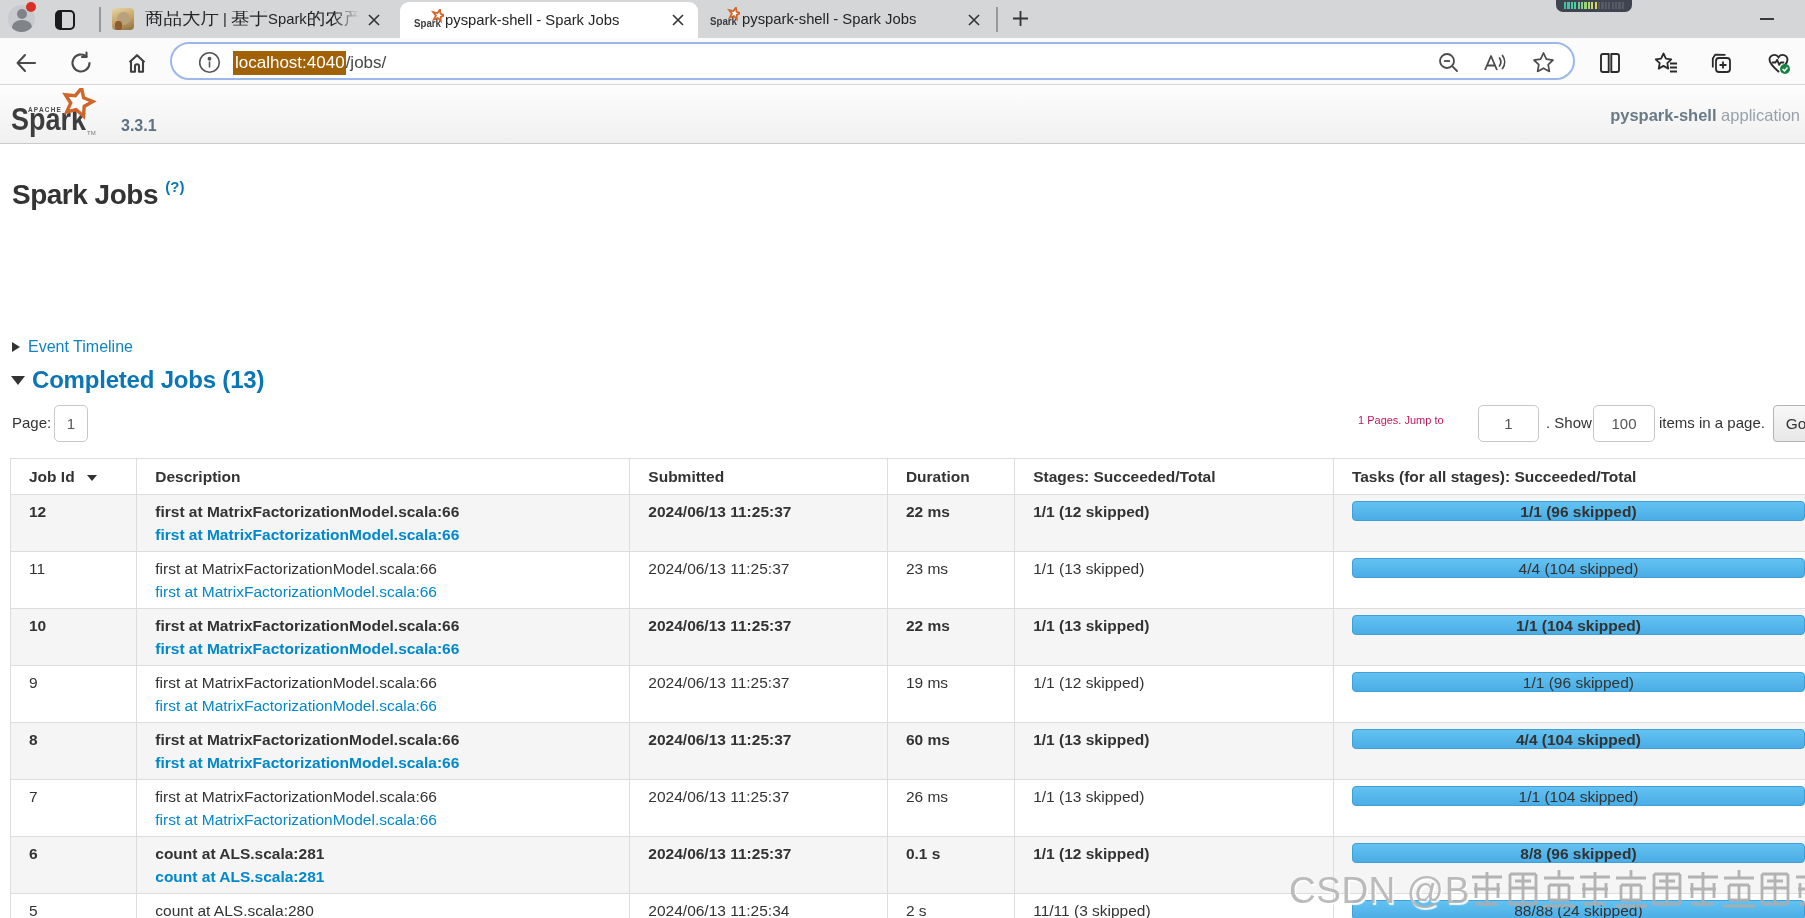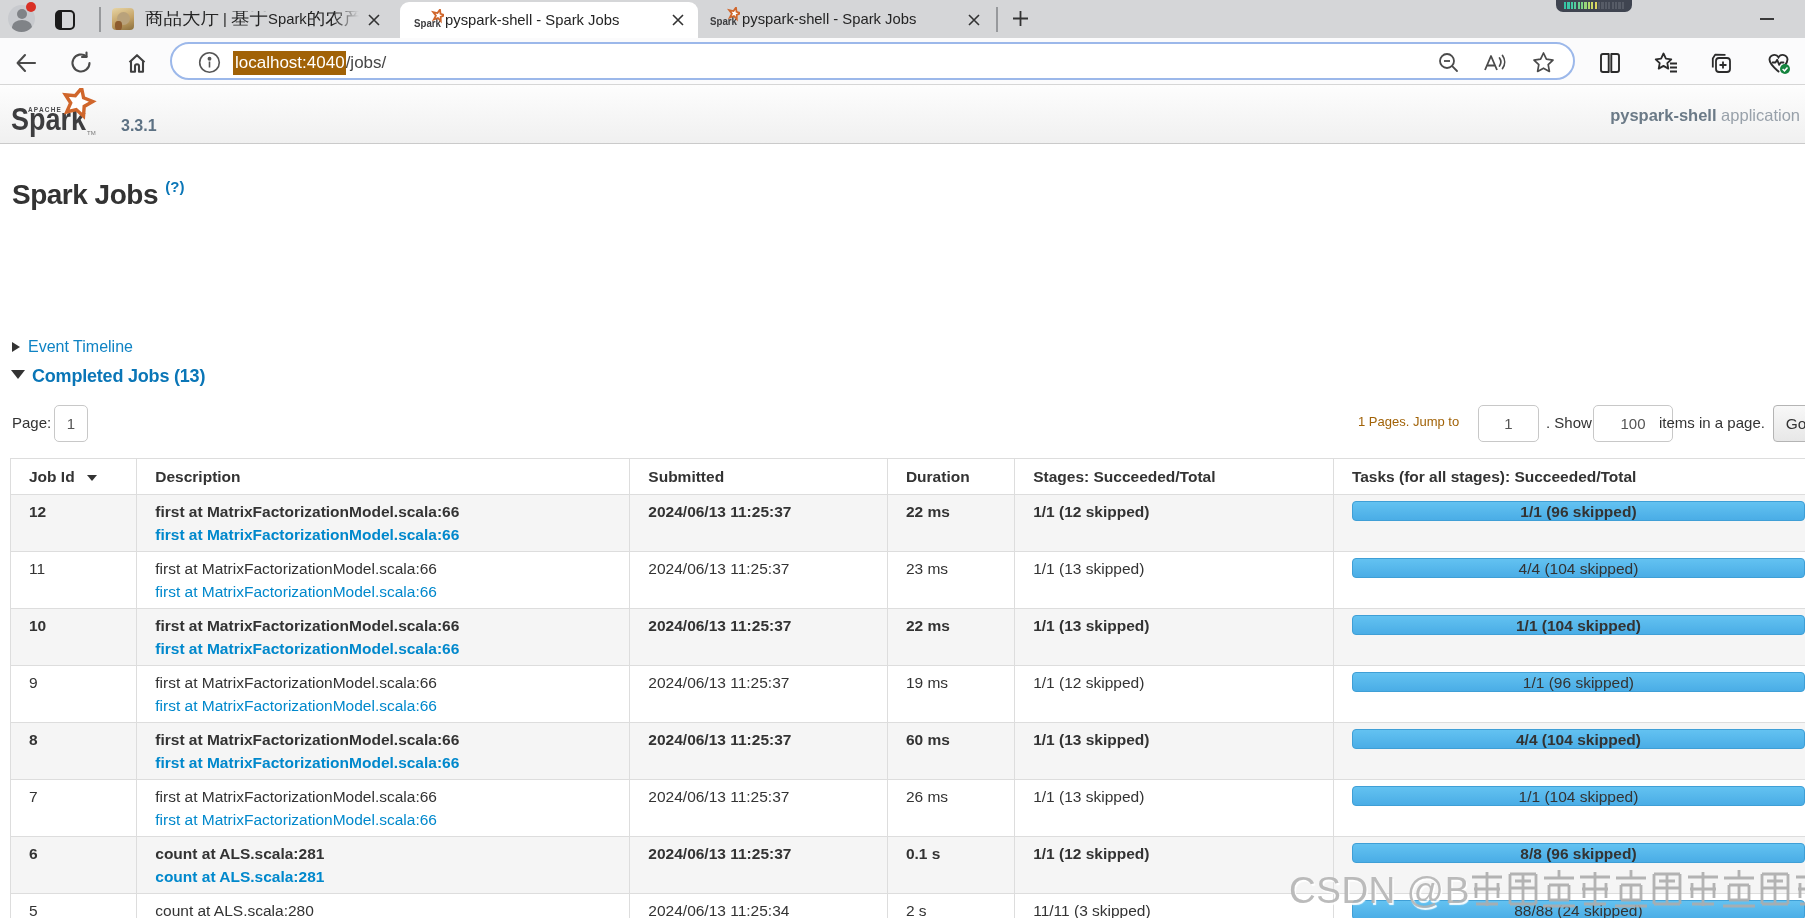--- a/index.html
+++ b/index.html
@@ -41,25 +41,25 @@
 
 
 #content { position:absolute; left:0; top:144px; width:1805px; height:774px; background:#fff; }
 h3 { position:absolute; left:12px; top:35px; font-size:28px; font-weight:700; color:#333; letter-spacing:-0.5px; }
 h3 sup { font-size:15px; color:#0a76b7; font-weight:700; position:relative; top:-2px; letter-spacing:0; }
 #info { position:absolute; left:12px; top:80px; font-size:15px; color:#333; line-height:23.5px; }
 #info b { font-weight:700; }
 #info .lbl { color:#0a76b7; font-weight:700; }
 #evt { position:absolute; left:12px; top:194px; font-size:16px; color:#0f83c4; }
 #evt .tri { display:inline-block; width:0; height:0; border-left:8px solid #333; border-top:5.5px solid transparent; border-bottom:5.5px solid transparent; margin-right:8px; }
-#cjh { position:absolute; left:11px; top:222px; font-size:18px; font-weight:700; color:#0a76b7; letter-spacing:-0.2px; }
+#cjh { position:absolute; left:11px; top:222px; font-size:24px; font-weight:700; color:#0a76b7; letter-spacing:-0.2px; }
 #cjh .trid { display:inline-block; width:0; height:0; border-top:9px solid #333; border-left:7px solid transparent; border-right:7px solid transparent; margin-right:7px; position:relative; top:-3px; }
 #pgl { position:absolute; left:12px; top:270px; font-size:15px; color:#333;text-align:center; }
 .pginput { position:absolute; top:261px; height:37px; border:1px solid #c8c8c8; border-radius:5px; font-size:15px; color:#555; text-align:center; line-height:35px; font-family:"Liberation Sans",sans-serif; }
-#pgr { position:absolute; left:1358px; top:270px; font-size:13px; color:#a16207; white-space:nowrap; }
+#pgr { position:absolute; left:1358px; top:270px; font-size:11px; color:#be185d; white-space:nowrap; }
 #gobtn { position:absolute; left:1773px; top:261px; width:46px; height:37px; background:linear-gradient(#f8f8f8,#e7e7e7); border:1px solid #b4b4b4; border-radius:4px; font-size:15.5px; color:#333; text-align:center; line-height:35px; }
 
 
 #jobtable { position:absolute; left:10px; top:314px; width:1814px; border-collapse:collapse; table-layout:fixed; font-size:15.5px; color:#333; }
 #jobtable th, #jobtable td { border:1px solid #dddddd; padding:5px 18px; vertical-align:top; line-height:23px; text-align:left; }
 #jobtable th { font-weight:700; padding-top:6px; padding-bottom:6px; }
 #jobtable tr.odd td { background:#f5f5f5;font-weight:bold; }
 #jobtable a { color:#0088cc; text-decoration:none; }
 .pbar { position:relative; margin-left:0; margin-top:1px; height:20px; border:1px solid #3f9fd6; border-radius:4px; background:linear-gradient(#63c2f1,#4aade6); text-align:center; line-height:19px; font-size:15.5px; color:#333; }
 .sorttri { display:inline-block; width:0; height:0; border-top:6px solid #333; border-left:5px solid transparent; border-right:5px solid transparent; margin-left:8px; position:relative; top:-1px; }
@@ -203,21 +203,21 @@
 
   <div id="content">
     <h3>Spark Jobs <sup>(?)</sup></h3>
     <div id="evt"><span class="tri"></span>Event Timeline</div>
     <div id="cjh"><span class="trid"></span>Completed Jobs (13)</div>
     <div id="pgl">Page:</div>
     <div class="pginput" style="left:54px;width:34px;">1</div>
     <div id="pgr">1 Pages. Jump to</div>
     <div class="pginput" style="left:1478px;width:61px;">1</div>
     <div id="pgr2" style="position:absolute;left:1546px;top:270px;font-size:15px;color:#333;">. Show</div>
-    <div class="pginput" style="left:1593px;width:80px;">100</div>
+    <div class="pginput" style="left:1593px;width:62px;">100</div>
     <div id="pgr3" style="position:absolute;left:1659px;top:270px;font-size:15px;color:#333;">items in a page.</div>
     <div id="gobtn">Go</div>
     <table id="jobtable">
       <colgroup>
           <col style="width:126px">
           <col style="width:492px">
           <col style="width:257px">
           <col style="width:127px">
           <col style="width:318px">
           <col style="width:489px">

